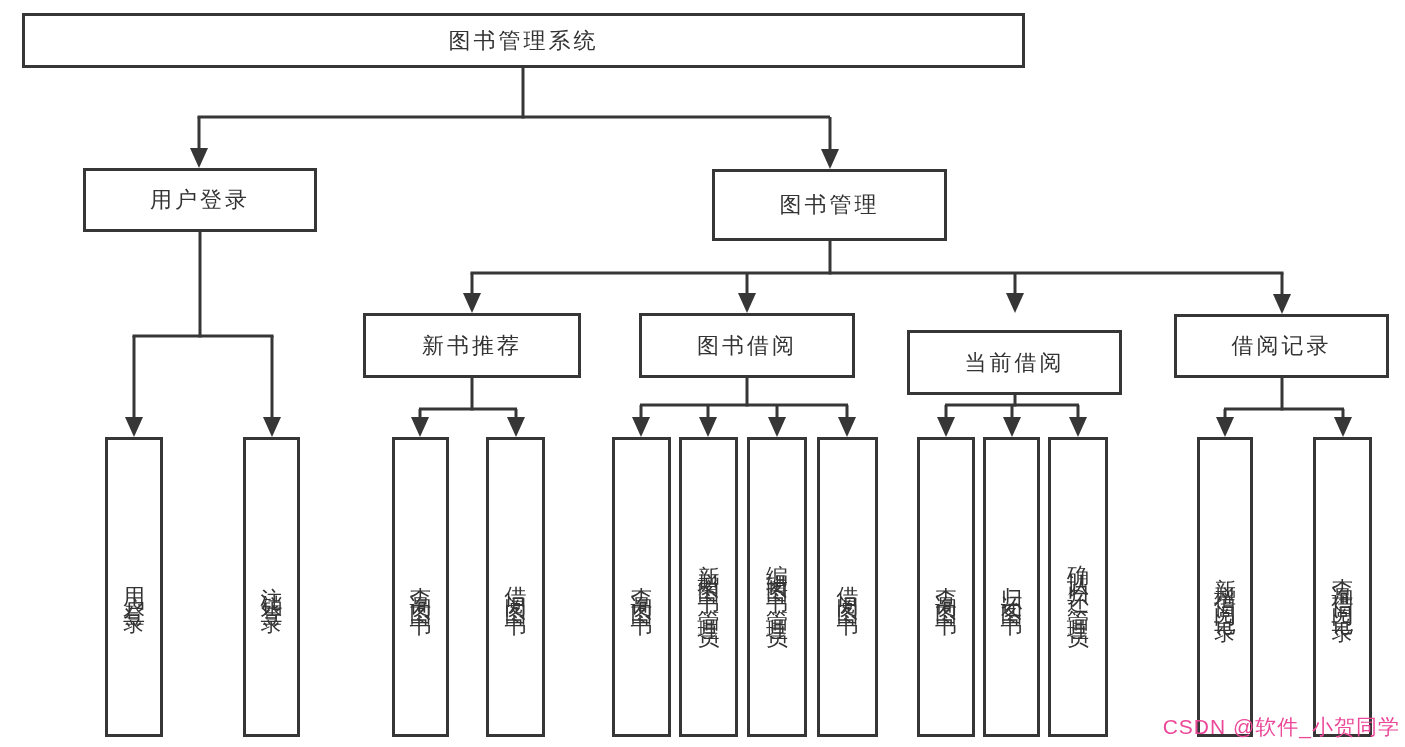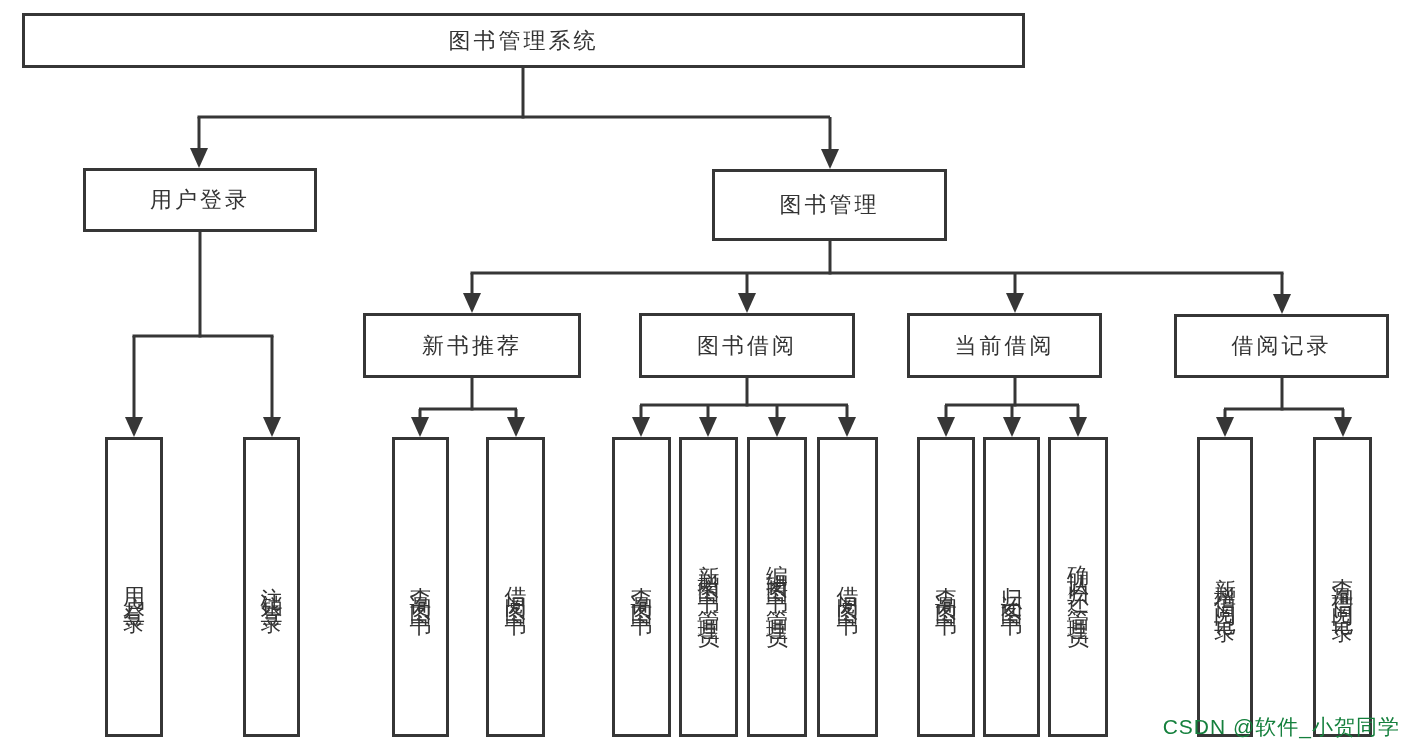--- a/index.html
+++ b/index.html
@@ -15,21 +15,21 @@
   .node.h span{font-size:22px;letter-spacing:3px;white-space:nowrap;}
   .node.v span{
     writing-mode:vertical-rl;text-orientation:mixed;
     font-size:22px;letter-spacing:9px;line-height:1;
   }
   svg.wires{position:absolute;left:0;top:0;pointer-events:none;}
   svg.wires line{stroke:#363636;stroke-width:3;}
   svg.wires polygon{fill:#363636;stroke:none;}
   .watermark{
     position:absolute;right:5px;bottom:6px;
-    font-size:21px;color:#15803d;letter-spacing:1px;white-space:nowrap;
+    font-size:21px;color:#ec4899;letter-spacing:1px;white-space:nowrap;
   }
 </style>
 </head>
 <body>
 
 <div class="canvas">
 
   <svg class="wires" width="1405" height="747" viewBox="0 0 1405 747">
 
     <g>
@@ -116,21 +116,21 @@
   <div class="node h" style="left:712px;top:169px;width:235px;height:72px">
     <span>图书管理</span>
   </div>
 
   <div class="node h" style="left:639px;top:313px;width:216px;height:65px">
     <span>图书借阅</span>
   </div>
   <div class="node h" style="left:363px;top:313px;width:218px;height:65px">
     <span>新书推荐</span>
   </div>
-  <div class="node h" style="left:907px;top:313px;width:195px;height:65px">
+  <div class="node h" style="left:907px;top:330px;width:215px;height:65px">
     <span>当前借阅</span>
   </div>
   <div class="node h" style="left:1174px;top:314px;width:215px;height:64px">
     <span>借阅记录</span>
   </div>
 
   <div class="node v" style="left:105px;top:437px;width:58px;height:300px">
     <span>用户登录</span>
   </div>
   <div class="node v" style="left:243px;top:437px;width:57px;height:300px">

